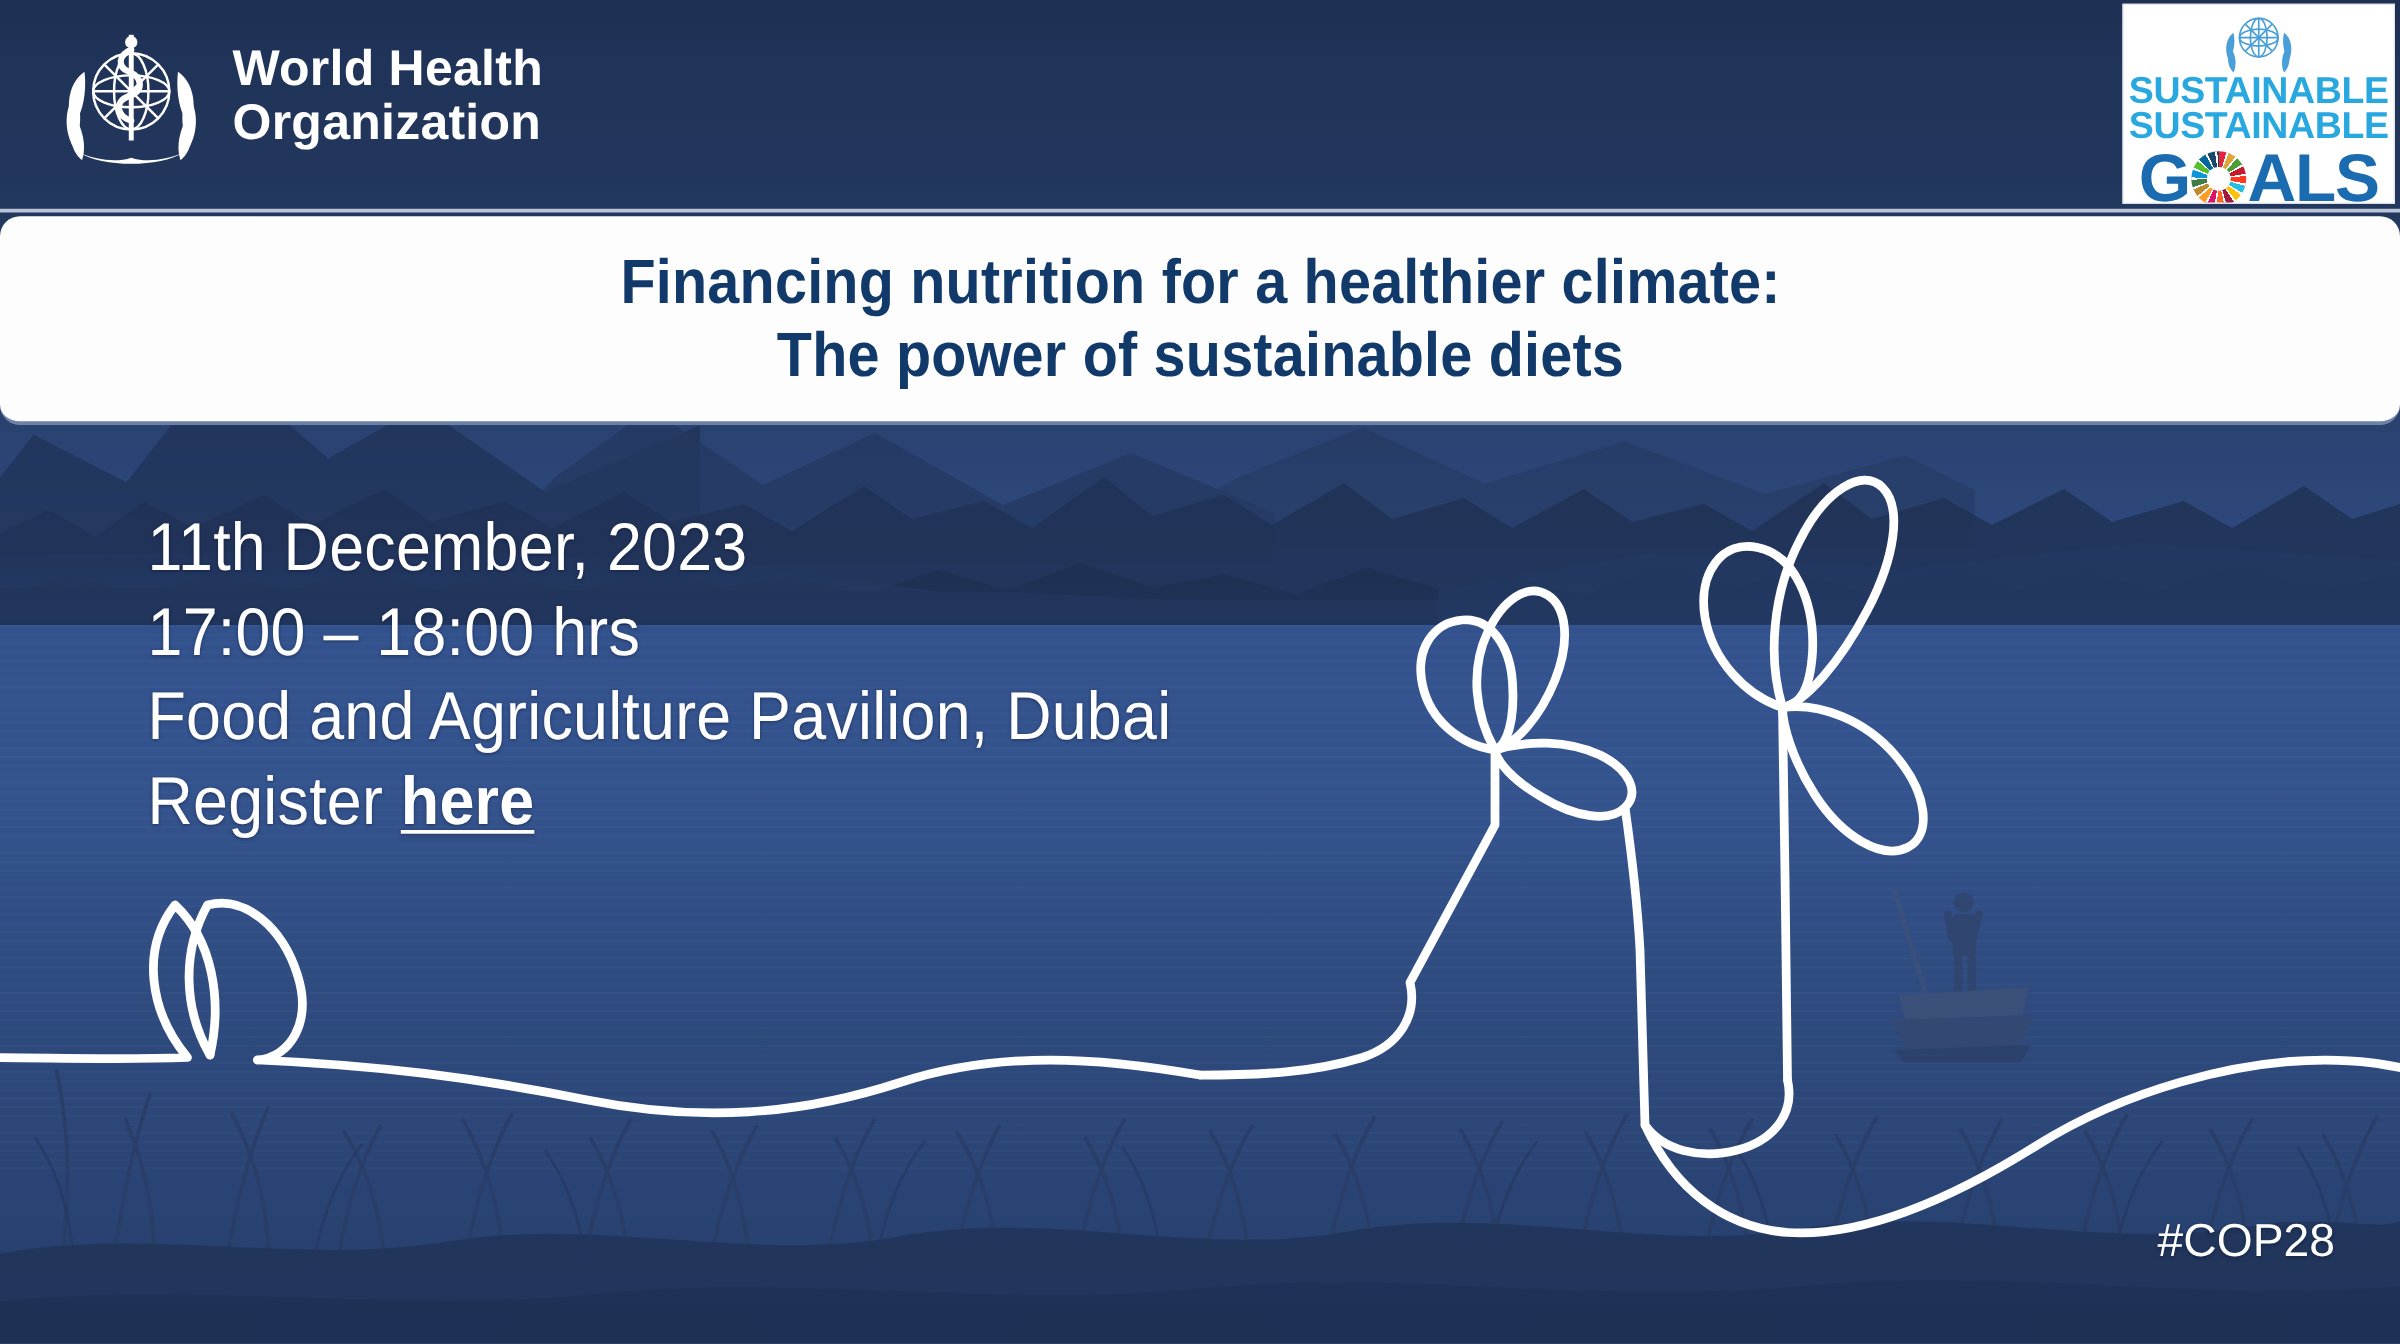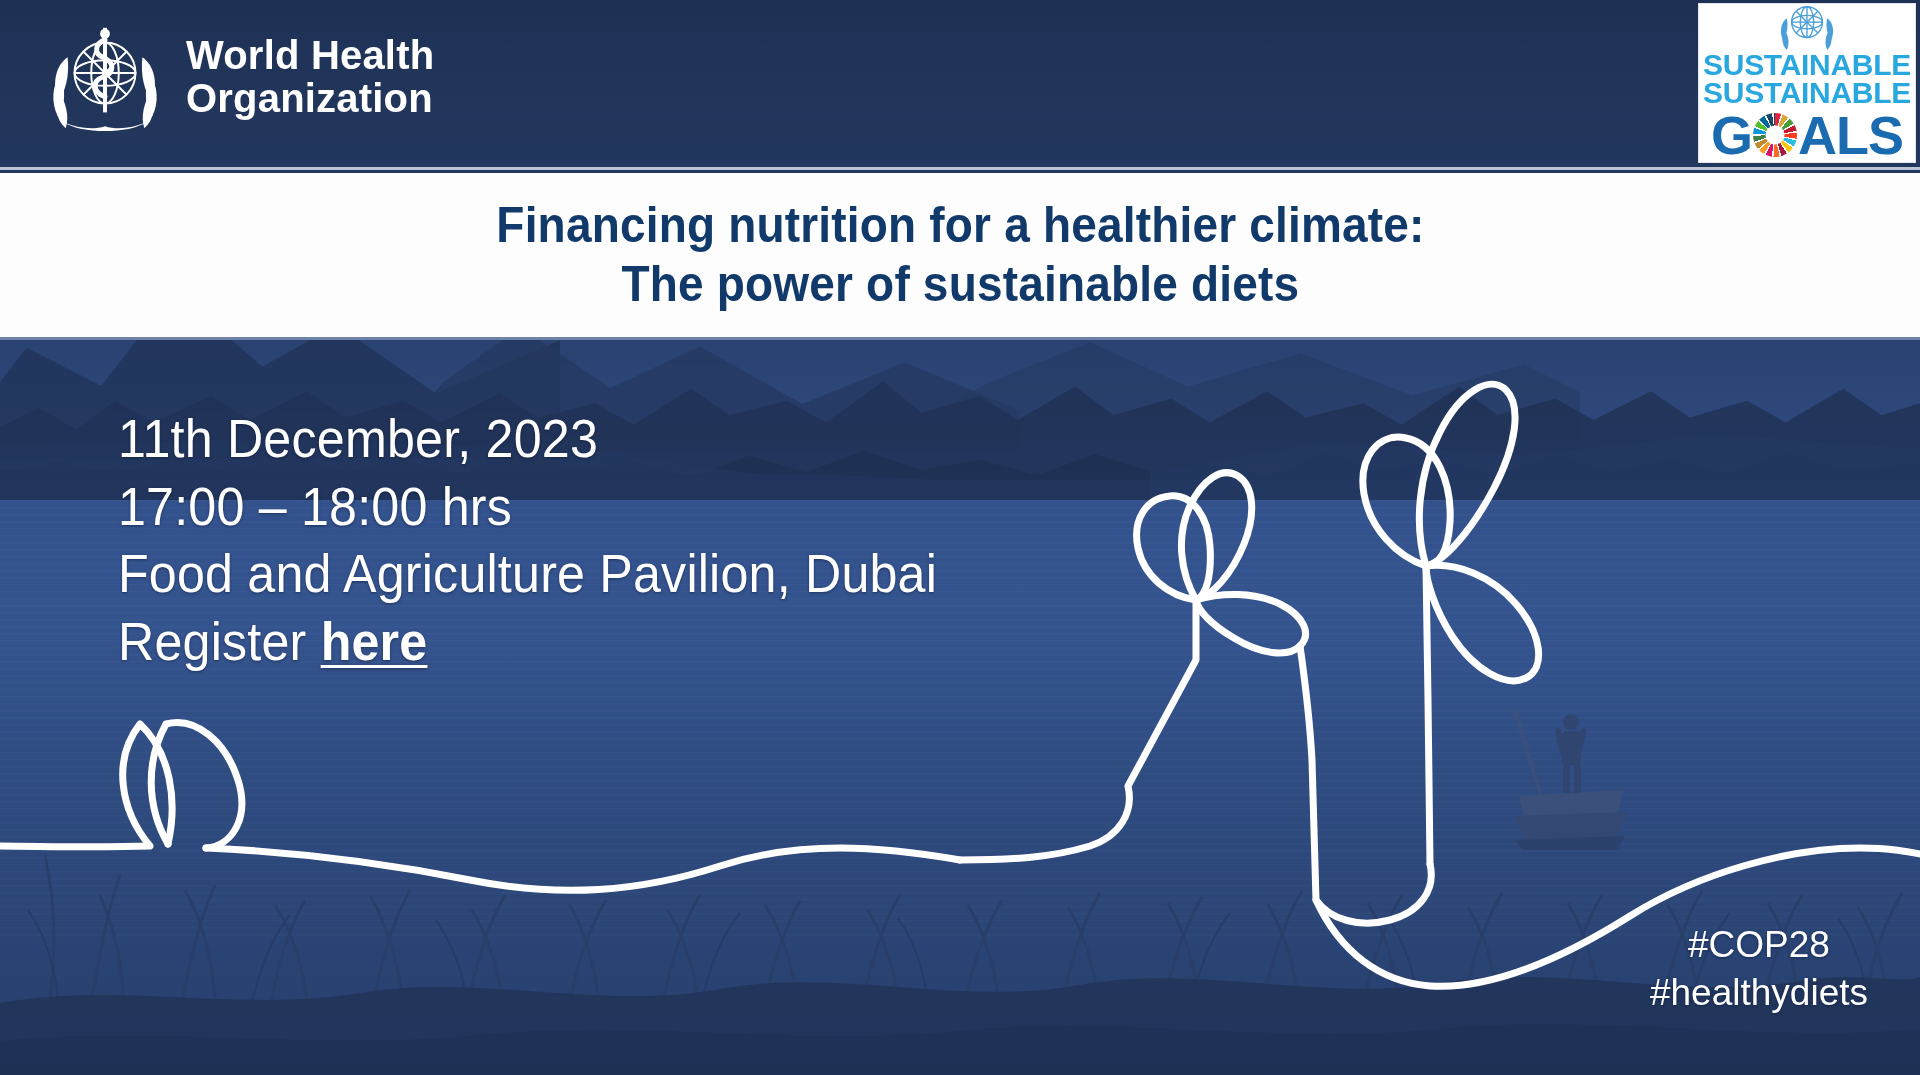--- a/index.html
+++ b/index.html
@@ -131,21 +131,21 @@
   }
 
   
   .sdg {
     position: absolute; right: 4px; top: 3px;
     width: 218px; height: 160px;
     background: #ffffff;
     box-sizing: border-box;
     border: 1px solid #e2e6ec;
     display: flex; flex-direction: column;
-    align-items: center; justify-content: flex-end;
+    align-items: center; justify-content: center;
     padding-top: 11px;
     overflow: hidden;
   }
   .sdg-un { width: 58px; height: 52px; }
   .sdg-un svg { width:100%; height:100%; display:block; }
   .sdg-l1, .sdg-l2 {
     color: #29a8e0; font-weight: bold; letter-spacing: -.3px;
     font-size: 30px; line-height: 0.94;
   }
   .sdg-goals {
@@ -178,20 +178,21 @@
 
   
   .title-band {
     position: absolute; left: 0; top: 173px;
     width: 1920px; height: 167px;
     background: #fdfdfd;
     display: flex; flex-direction: column;
     align-items: center; justify-content: center;
     border-bottom: 3px solid #6d82a6;
     box-sizing: border-box;
+    border-radius: 16px;
   }
   .title-line {
     color: #113a6b;
     font-weight: bold;
     font-size: 50px;
     line-height: 1.18;
     letter-spacing: .2px;
     transform: scaleX(0.92);
     transform-origin: center;
     white-space: nowrap;
@@ -474,16 +475,15 @@
 
   <div class="details">
     <div class="row">11th December, 2023</div>
     <div class="row">17:00 – 18:00 hrs</div>
     <div class="row">Food and Agriculture Pavilion, Dubai</div>
     <div class="row"><span>Register </span><a class="here" href="#">here</a></div>
   </div>
 
   <div class="hashtags">
     <div>#COP28</div>
-    <div>#healthydiets</div>
   </div>
 
 </div>
 
 </body></html>

